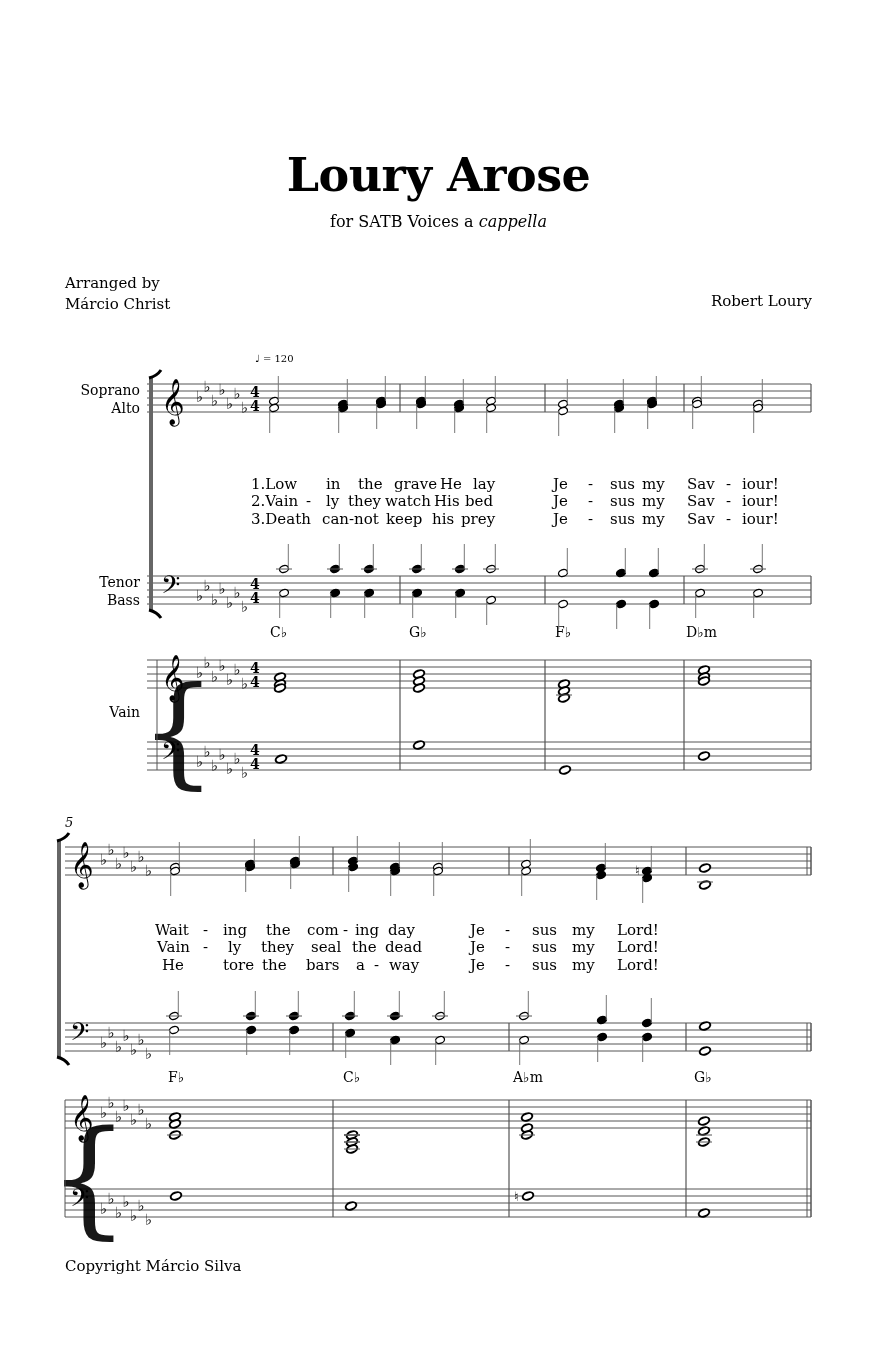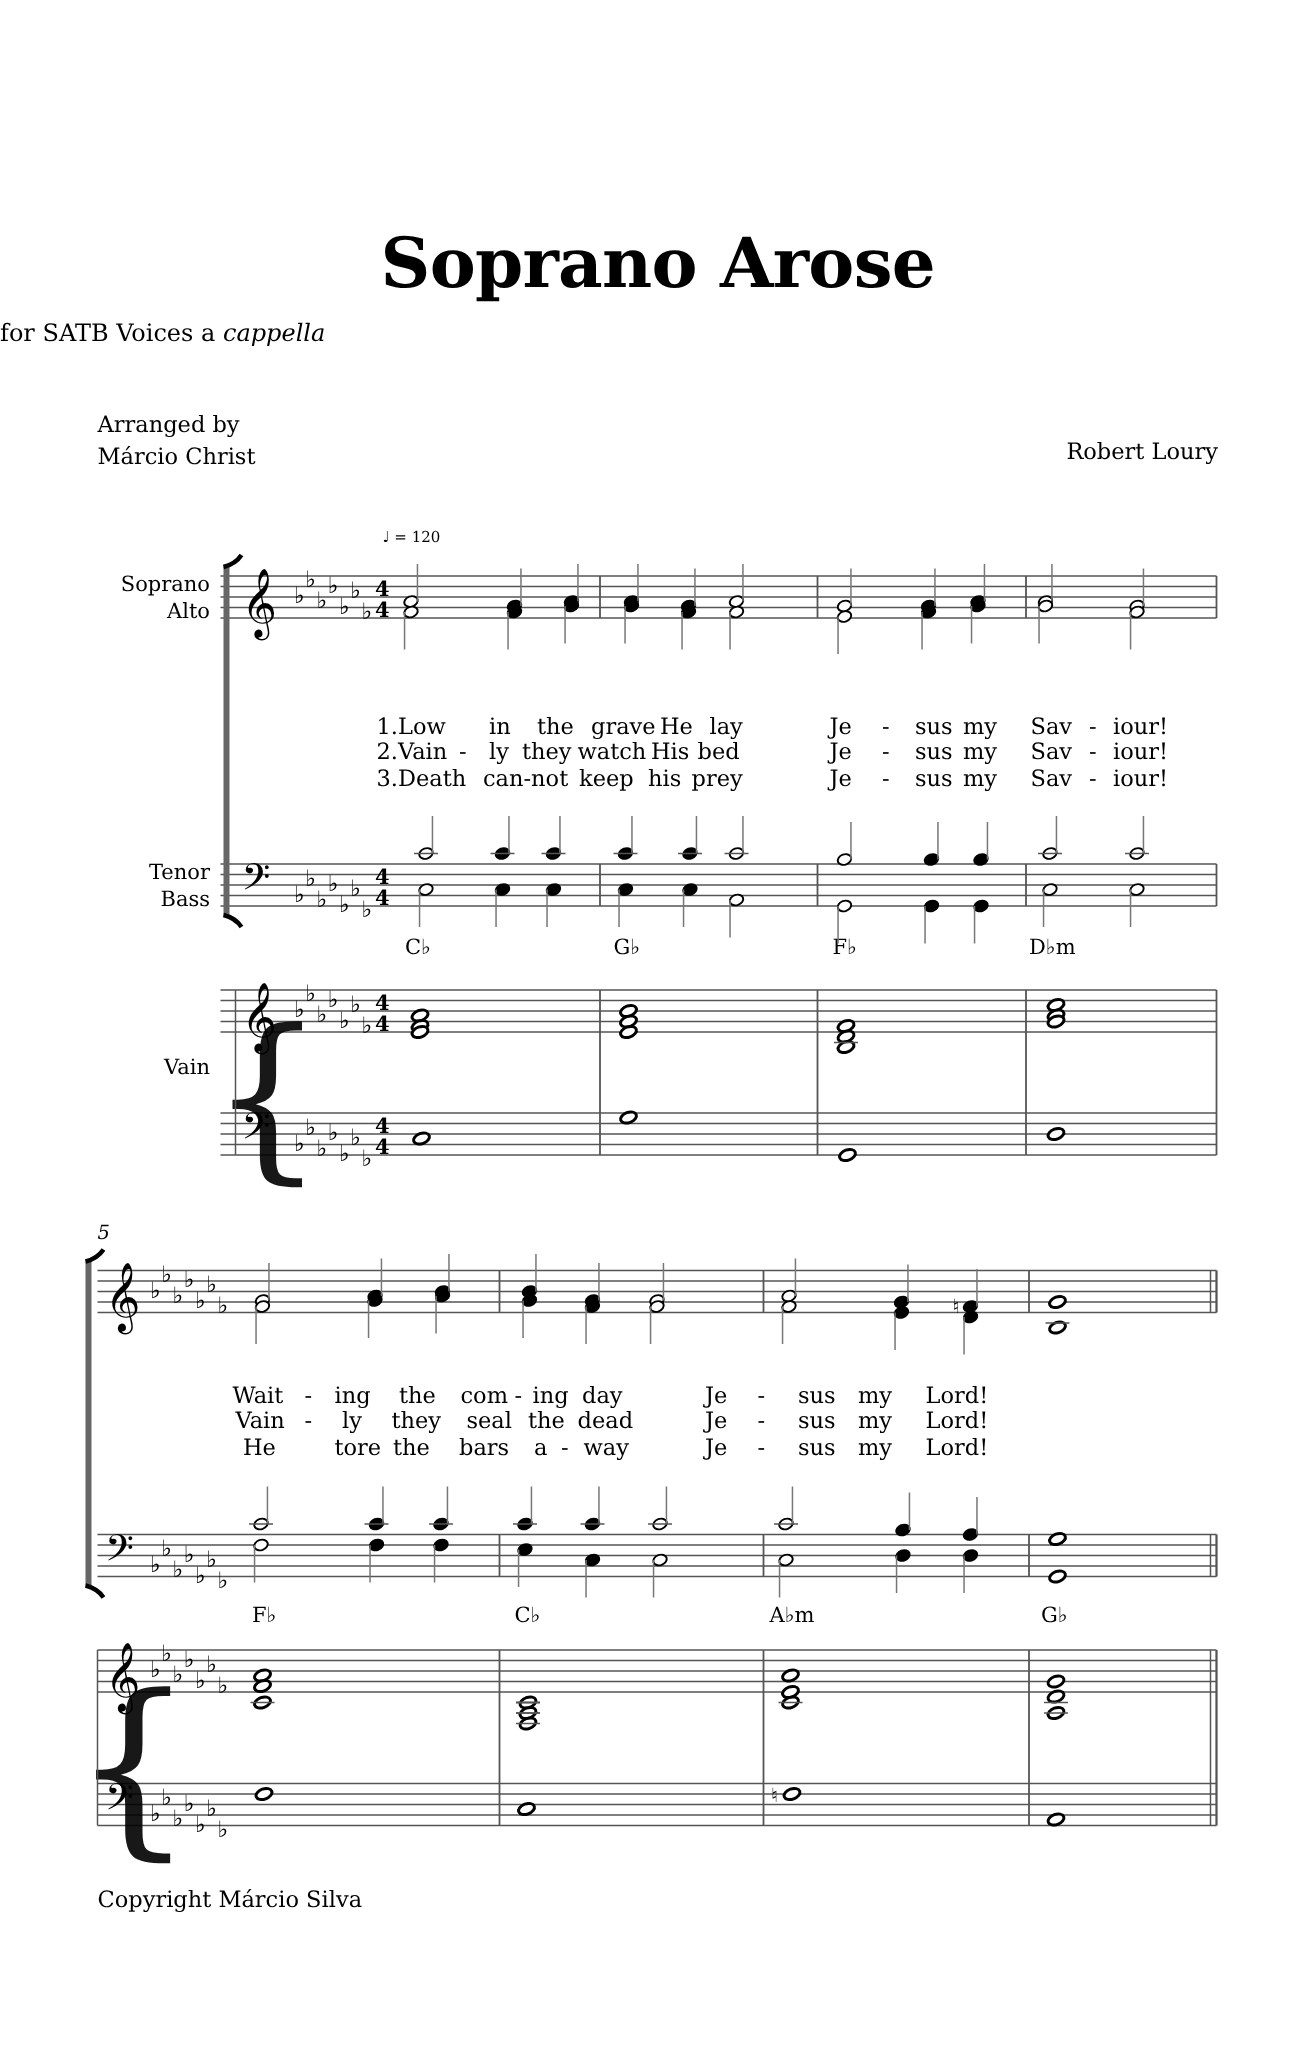--- a/index.html
+++ b/index.html
@@ -1,35 +1,35 @@
 <!DOCTYPE html>
 <html><head>
 <meta charset="utf-8">
 <style>
   html, body { margin: 0; padding: 0; background: #ffffff; }
   body { width: 877px; height: 1365px; position: relative; overflow: hidden;
          font-family: "DejaVu Serif", "Liberation Serif", serif; color: #000; }
   .abs { position: absolute; }
   .title { left: 0; width: 877px; top: 148px; text-align: center; font-size: 46px; font-weight: bold; letter-spacing: -0.5px; }
-  .subtitle { left: 0; width: 877px; top: 212px; text-align: left; font-size: 16px; }
+  .subtitle { left: 0; width: 877px; top: 212px; text-align: center; font-size: 16px; }
   .subtitle i { font-style: italic; }
   .arranger { left: 65px; top: 273px; font-size: 15px; line-height: 21px; }
   .composer { right: 65px; top: 292px; font-size: 15px; }
   .copyright { left: 65px; top: 1257px; font-size: 15px; }
   .part-label { font-size: 14px; text-align: right; line-height: 18px; }
   .chord { font-size: 14px; }
   .lyric { font-size: 15px; white-space: pre; }
   .tempo { font-size: 10px; }
   .measure-num { font-size: 13px; font-style: italic; }
   svg.score { position: absolute; left: 0; top: 0; }
 </style>
 </head>
 <body>
 
-<div class="abs title">Soprano Arose</div>
+<div class="abs title">Loury Arose</div>
 <div class="abs subtitle"><span>for SATB Voices a </span><i>cappella</i></div>
 <div class="abs arranger">
   <div>Arranged by</div>
   <div>Márcio Christ</div>
 </div>
 <div class="abs composer">Robert Loury</div>
 
 <div class="abs tempo" style="left:255px; top:353px;">
   <span>♩</span>&nbsp;<span>= 120</span>
 </div>

